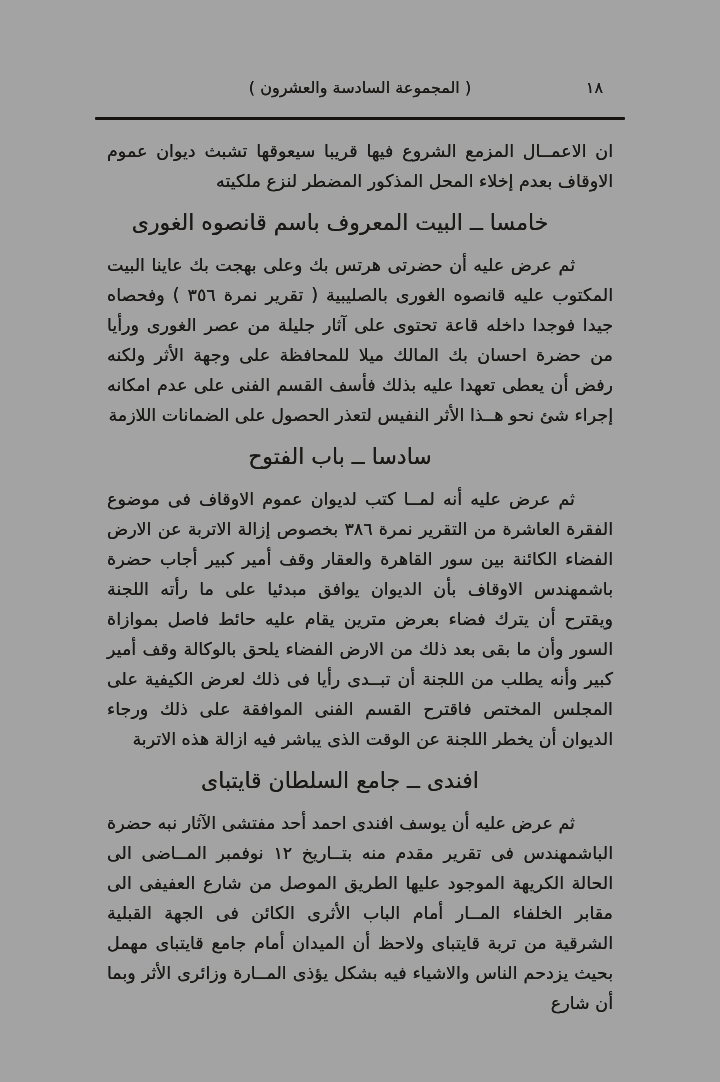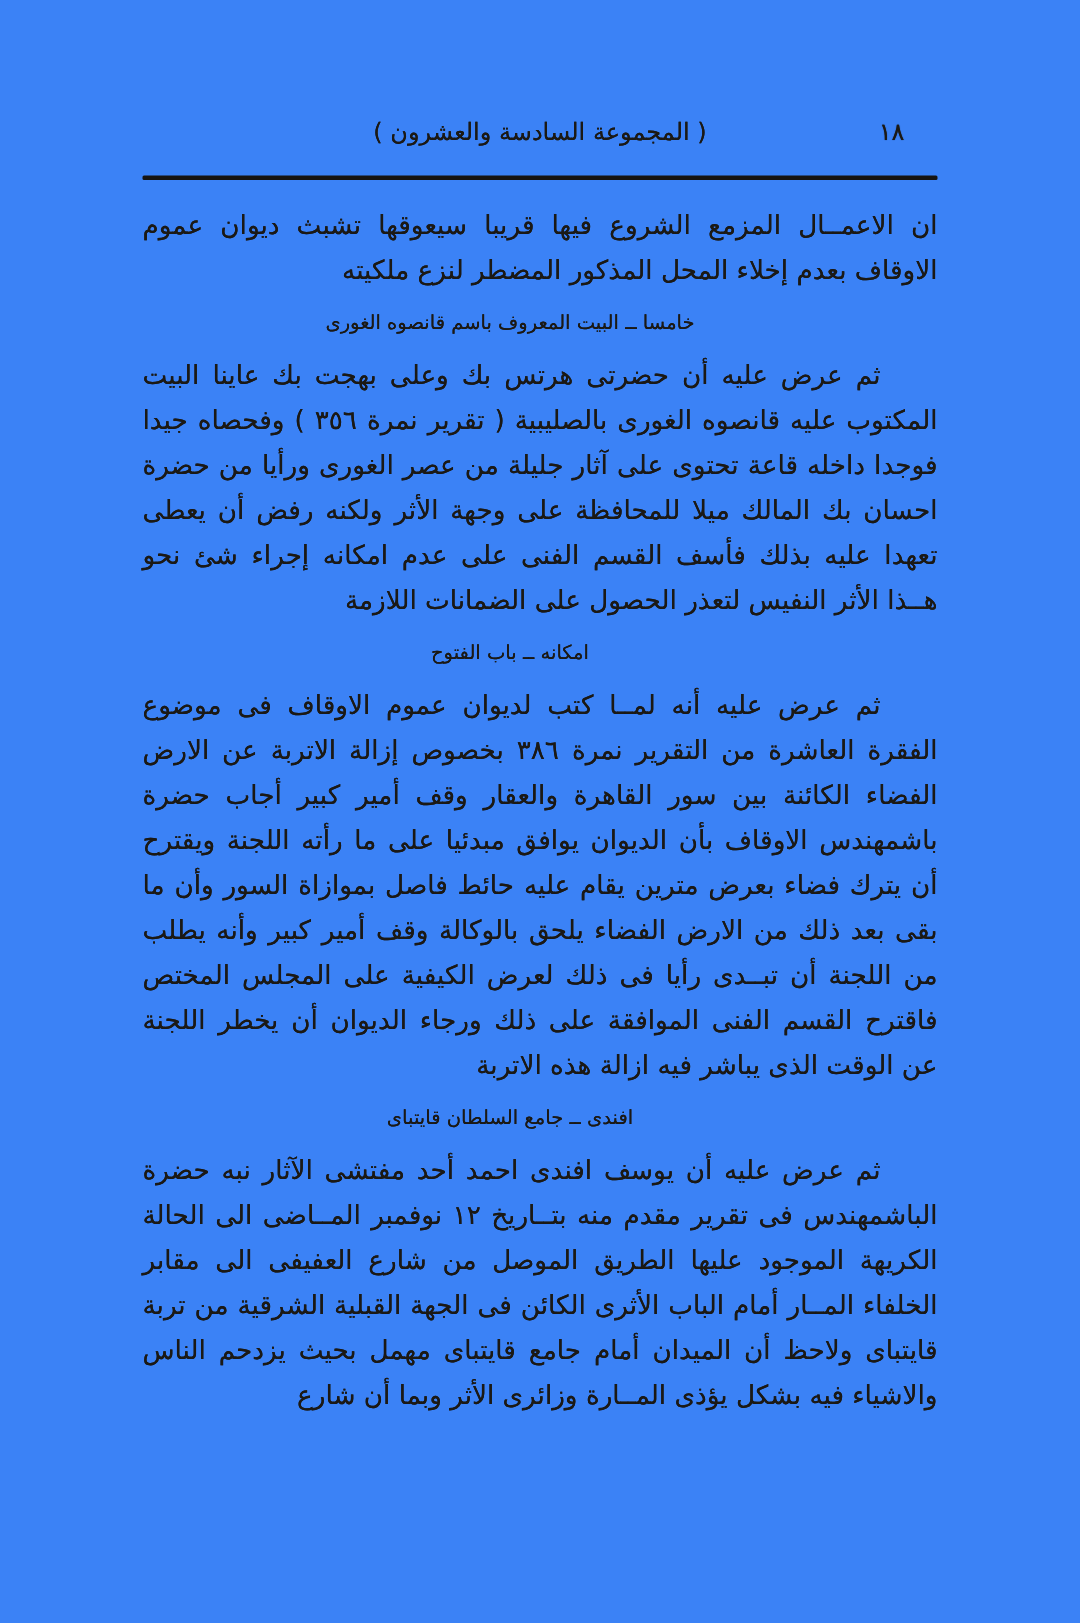--- a/index.html
+++ b/index.html
@@ -4,21 +4,21 @@
 <style>
   html, body {
     margin: 0;
     padding: 0;
     background: #f4f3f0;
   }
   .page {
     width: 720px;
     height: 1082px;
     margin: 0 auto;
-    background: #3b82f6;
+    background: #a3a3a3;
     box-sizing: border-box;
     padding: 76px 95px 0 95px;
     font-family: "DejaVu Sans", sans-serif;
     color: #1b1915;
     position: relative;
     overflow: hidden;
   }
   .page-header {
     position: relative;
     height: 28px;
@@ -46,30 +46,30 @@
   }
   .content {
     margin-top: 16px;
     direction: rtl;
     text-align: justify;
     font-size: 17.5px;
     line-height: 30px;
     text-shadow: 0 0 0.35px currentColor;
   }
   .para {
-    margin: 0;
+    margin: 12px;
     text-indent: 38px;
   }
   .para.no-indent {
     text-indent: 0;
   }
   .section-heading {
     text-align: center;
     margin: 5px 40px 5px 0;
-    font-size: 13px;
+    font-size: 22px;
   }
 </style>
 </head>
 <body>
 
 <div class="page">
 
   <div class="page-header">
     <div class="header-title">( المجموعة السادسة والعشرون )</div>
     <div class="page-num">١٨</div>
@@ -78,21 +78,21 @@
   <div class="header-rule"></div>
 
   <div class="content">
 
     <p class="para no-indent">ان الاعمــال المزمع الشروع فيها قريبا سيعوقها تشبث ديوان عموم الاوقاف بعدم إخلاء المحل المذكور المضطر لنزع ملكيته</p>
 
     <div class="section-heading">خامسا ــ البيت المعروف باسم قانصوه الغورى</div>
 
     <p class="para">ثم عرض عليه أن حضرتى هرتس بك وعلى بهجت بك عاينا البيت المكتوب عليه قانصوه الغورى بالصليبية ( تقرير نمرة ٣٥٦ ) وفحصاه جيدا فوجدا داخله قاعة تحتوى على آثار جليلة من عصر الغورى ورأيا من حضرة احسان بك المالك ميلا للمحافظة على وجهة الأثر ولكنه رفض أن يعطى تعهدا عليه بذلك فأسف القسم الفنى على عدم امكانه إجراء شئ نحو هــذا الأثر النفيس لتعذر الحصول على الضمانات اللازمة</p>
 
-    <div class="section-heading">امكانه ــ باب الفتوح</div>
+    <div class="section-heading">سادسا ــ باب الفتوح</div>
 
     <p class="para">ثم عرض عليه أنه لمــا كتب لديوان عموم الاوقاف فى موضوع الفقرة العاشرة من التقرير نمرة ٣٨٦ بخصوص إزالة الاتربة عن الارض الفضاء الكائنة بين سور القاهرة والعقار وقف أمير كبير أجاب حضرة باشمهندس الاوقاف بأن الديوان يوافق مبدئيا على ما رأته اللجنة ويقترح أن يترك فضاء بعرض مترين يقام عليه حائط فاصل بموازاة السور وأن ما بقى بعد ذلك من الارض الفضاء يلحق بالوكالة وقف أمير كبير وأنه يطلب من اللجنة أن تبــدى رأيا فى ذلك لعرض الكيفية على المجلس المختص فاقترح القسم الفنى الموافقة على ذلك ورجاء الديوان أن يخطر اللجنة عن الوقت الذى يباشر فيه ازالة هذه الاتربة</p>
 
     <div class="section-heading">افندى ــ جامع السلطان قايتباى</div>
 
     <p class="para">ثم عرض عليه أن يوسف افندى احمد أحد مفتشى الآثار نبه حضرة الباشمهندس فى تقرير مقدم منه بتــاريخ ١٢ نوفمبر المــاضى الى الحالة الكريهة الموجود عليها الطريق الموصل من شارع العفيفى الى مقابر الخلفاء المــار أمام الباب الأثرى الكائن فى الجهة القبلية الشرقية من تربة قايتباى ولاحظ أن الميدان أمام جامع قايتباى مهمل بحيث يزدحم الناس والاشياء فيه بشكل يؤذى المــارة وزائرى الأثر وبما أن شارع</p>
 
   </div>
 
 </div>

